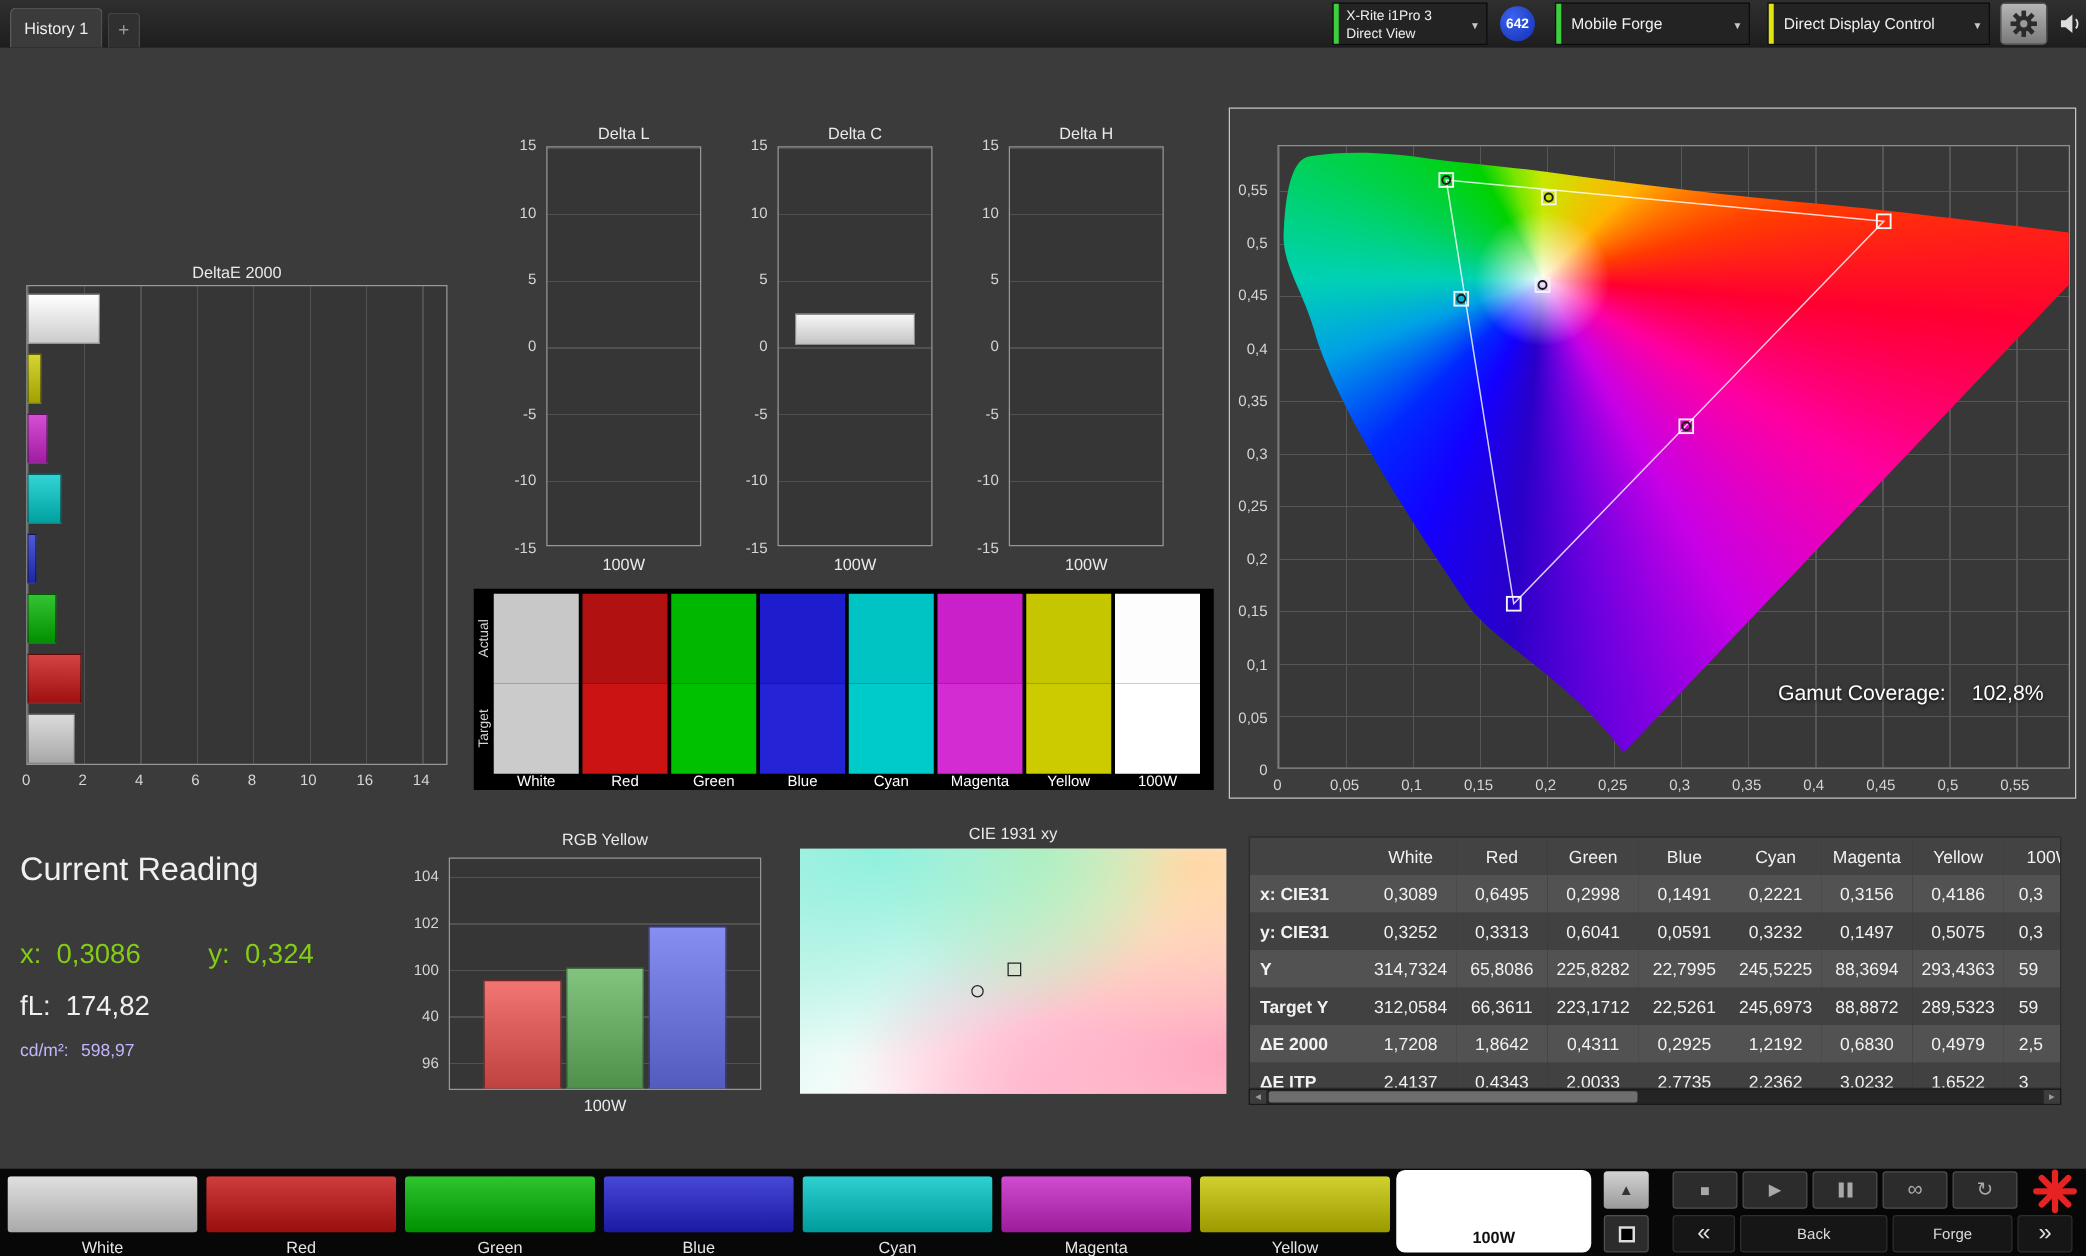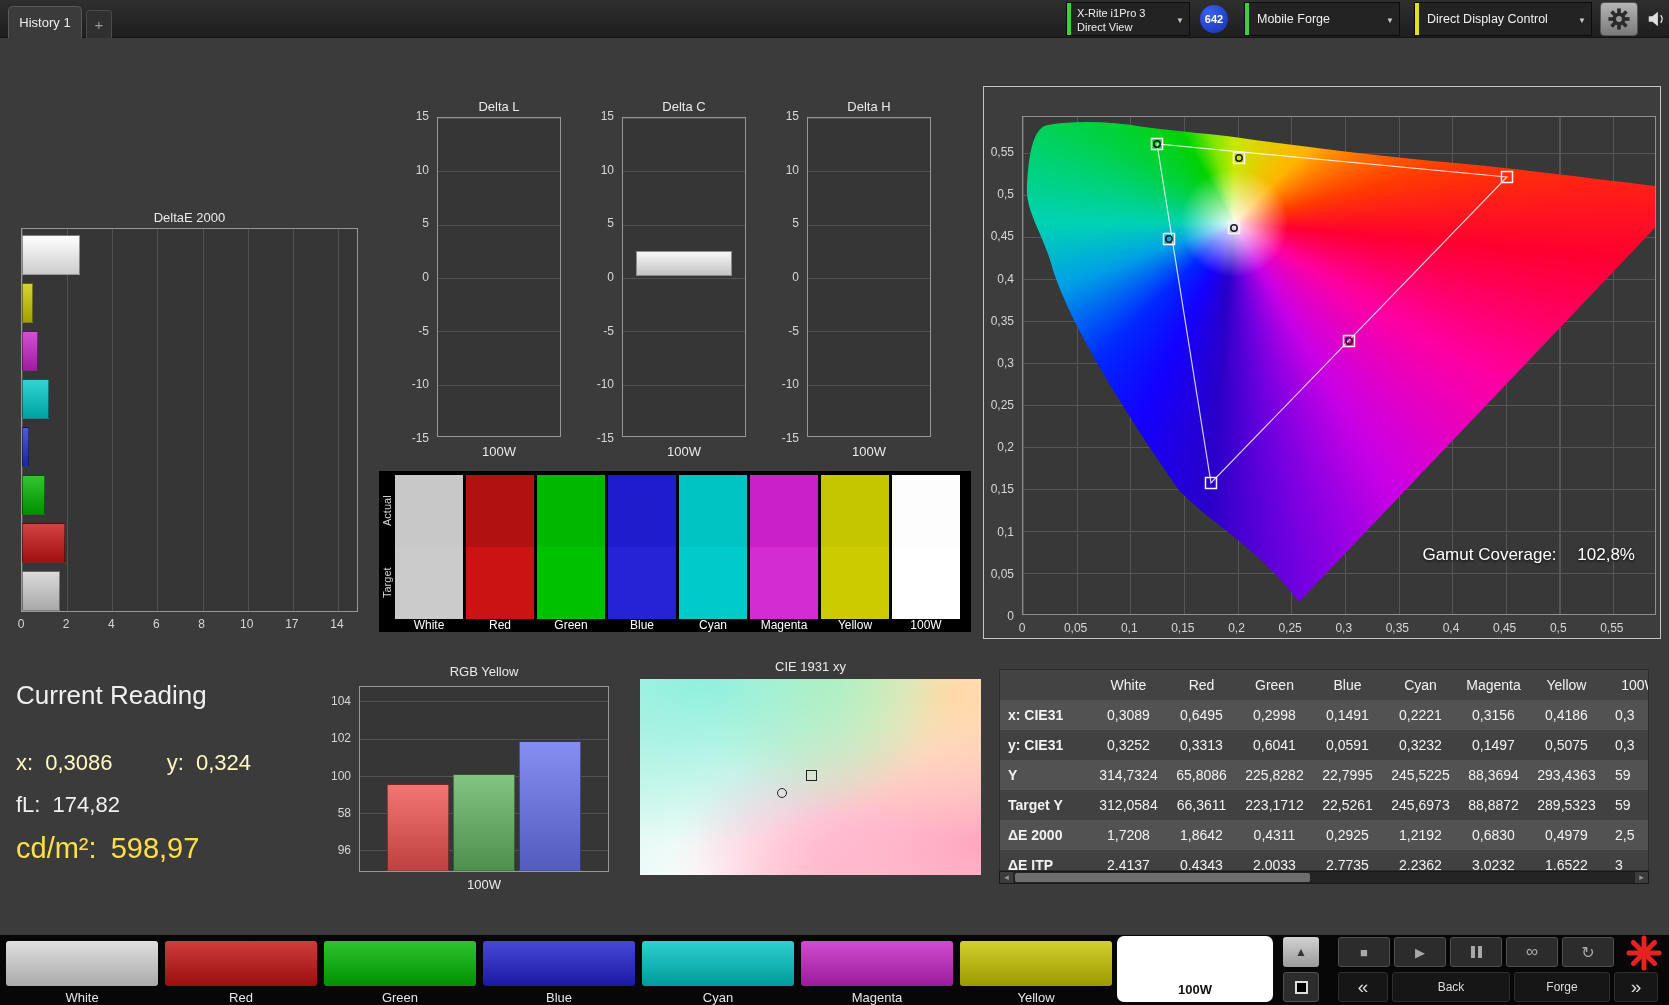--- a/index.html
+++ b/index.html
@@ -115,21 +115,21 @@
     <div class="bar" style="left: 0px; top: 294px; height: 40px; background-color: rgb(201, 20, 20); width: 42.883px;"></div>
     <div class="bar" style="left: 0px; top: 342px; height: 40px; background-color: rgb(210, 210, 210); width: 38.369px;"></div>
   </div>
   <div class="abs xtick-row" style="left:7px;top:616px;width:344px;">
     <span class="tick" style="width:28px">0</span>
     <span class="tick" style="width:28px">2</span>
     <span class="tick" style="width:28px">4</span>
     <span class="tick" style="width:28px">6</span>
     <span class="tick" style="width:28px">8</span>
     <span class="tick" style="width:28px">10</span>
-    <span class="tick" style="width:28px">17</span>
+    <span class="tick" style="width:28px">16</span>
     <span class="tick" style="width:28px">14</span>
   </div>
 
   <div class="abs ctitle" style="left:437px;top:99px;width:124px;">Delta L</div>
   <div class="abs ytick-col" style="left:401px;top:108px;width:32px;height:338px;">
     <span class="tick">15</span>
     <span class="tick">10</span>
     <span class="tick">5</span>
     <span class="tick">0</span>
     <span class="tick">-5</span>
@@ -259,41 +259,41 @@
       <span class="tick" style="width:40px">0,3</span>
       <span class="tick" style="width:40px">0,35</span>
       <span class="tick" style="width:40px">0,4</span>
       <span class="tick" style="width:40px">0,45</span>
       <span class="tick" style="width:40px">0,5</span>
       <span class="tick" style="width:40px">0,55</span>
     </div>
   </div>
 
   <div class="abs" style="left:16px;top:680px;font-size:26px;color:#f0f0f0;">Current Reading</div>
-  <div class="abs" style="left:16px;top:750px;font-size:22px;color:#fef9c3;">
+  <div class="abs" style="left:16px;top:750px;font-size:22px;color:#84cc16;">
     <span>x:</span>
     <span style="margin-left:6px;">0,3086</span>
     <span style="margin-left:48px;">y:</span>
     <span style="margin-left:6px;">0,324</span>
   </div>
   <div class="abs" style="left:16px;top:792px;font-size:22px;color:#f0f0f0;">
     <span>fL:</span>
     <span style="margin-left:6px;">174,82</span>
   </div>
-  <div class="abs" style="left:16px;top:832px;font-size:29px;color:#fde047;">
+  <div class="abs" style="left:16px;top:832px;font-size:14px;color:#c4b5fd;">
     <span>cd/m²:</span>
     <span style="margin-left:6px;">598,97</span>
   </div>
 
   <div class="abs ctitle" style="left:359px;top:664px;width:250px;">RGB Yellow</div>
   <div class="abs ytick-col" style="left:323px;top:693px;width:32px;height:165px;">
     <span class="tick">104</span>
     <span class="tick">102</span>
     <span class="tick">100</span>
-    <span class="tick">58</span>
+    <span class="tick">40</span>
     <span class="tick">96</span>
   </div>
   <div id="rgb-plot" class="plot" style="left:359px;top:686px;width:250px;height:186px;">
     <div class="bar" style="left: 27px; bottom: 0px; width: 62px; background-color: rgb(239, 83, 80); height: 87.42px;"></div>
     <div class="bar" style="left: 93px; bottom: 0px; width: 62px; background-color: rgb(99, 181, 95); height: 96.72px;"></div>
     <div class="bar" style="left: 159px; bottom: 0px; width: 62px; background-color: rgb(105, 114, 239); height: 130.2px;"></div>
   </div>
   <div class="abs ctitle" style="left:359px;top:877px;width:250px;">100W</div>
 
   <div class="abs ctitle" style="left:640px;top:659px;width:341px;">CIE 1931 xy</div>

